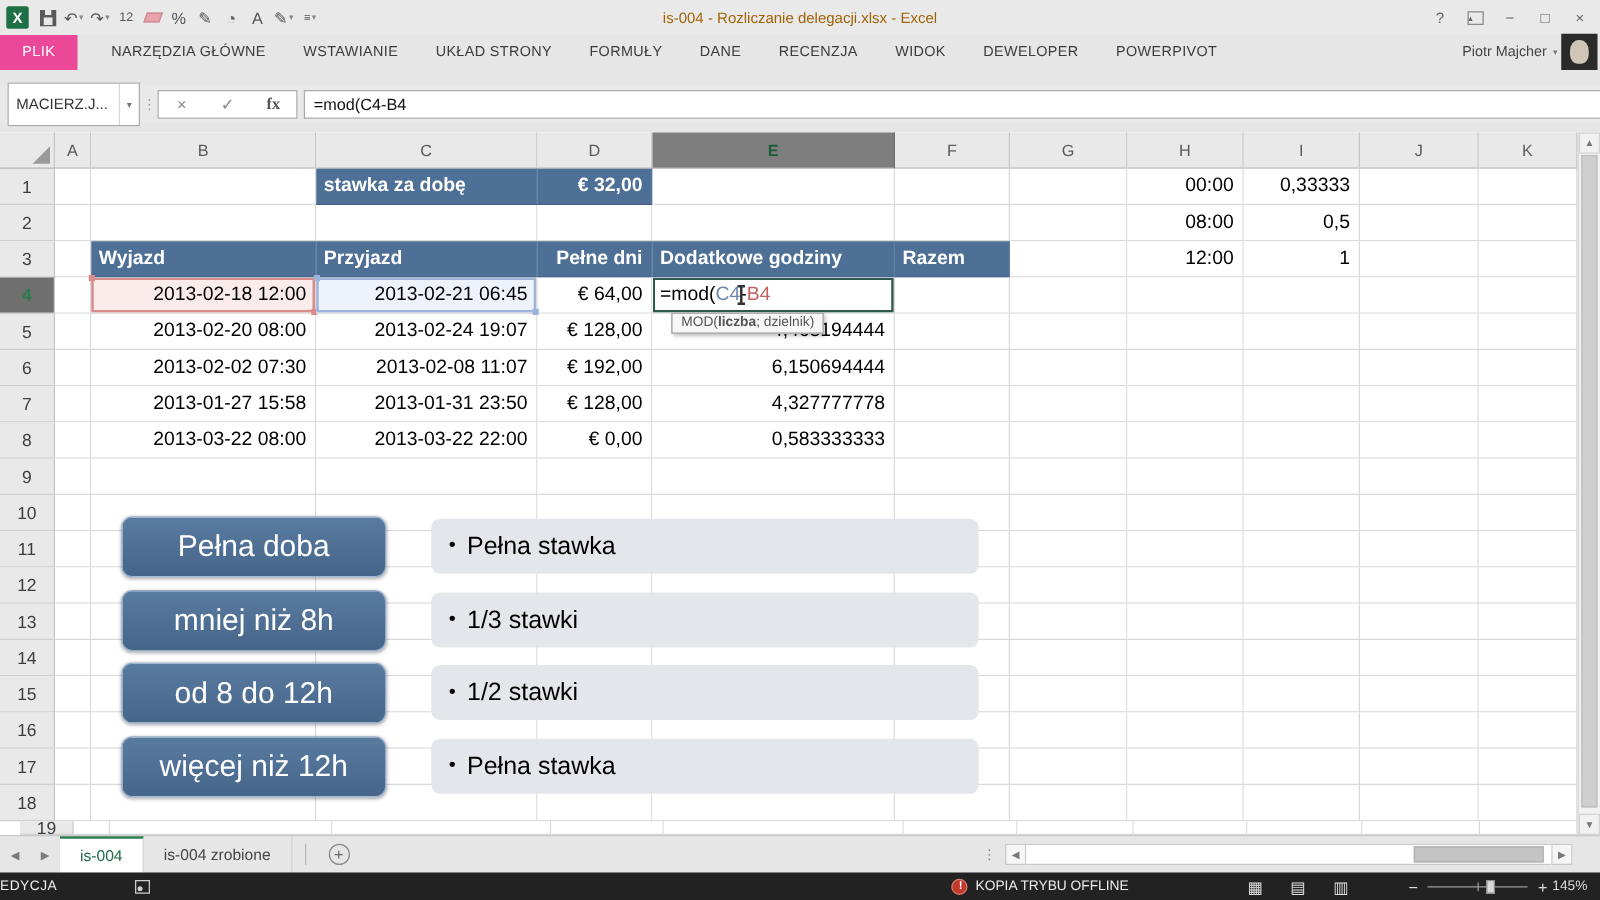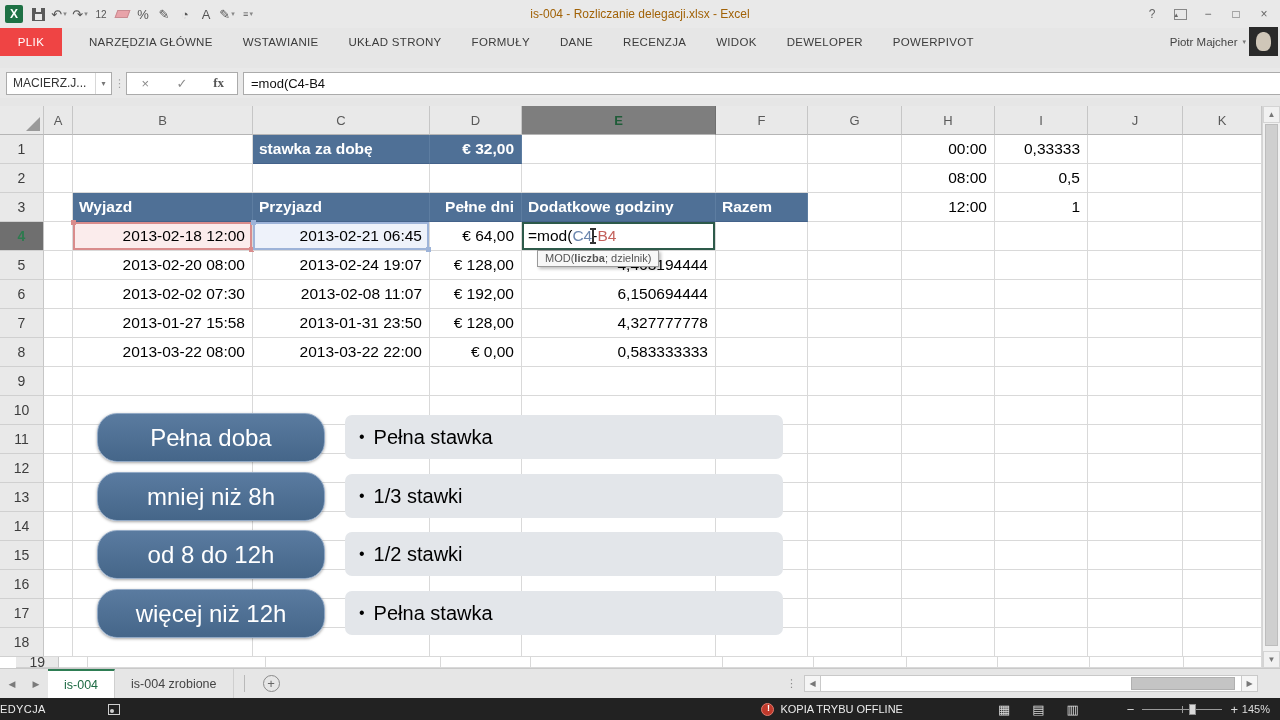--- a/index.html
+++ b/index.html
@@ -16,30 +16,30 @@
   .saveic::before { content: ""; position: absolute; left: 4px; top: 0; width: 5px; height: 4px; background: #e9e9e9; }
   .eraseric { width: 13px; height: 8px; background: #e8a3a9; transform: skewX(-20deg); border: 1px solid #c98b91; }
   .dropmini { font-size: 7px; color: #888; margin-left: 1px; }
   .wtitle { position: absolute; left: 50%; transform: translateX(-50%); font-size: 12px; color: #a16207; white-space: nowrap; }
   .winctl { position: absolute; right: 2px; top: 0; height: 28px; display: flex; align-items: center; }
   .wc { width: 28px; height: 22px; display: flex; align-items: center; justify-content: center; font-size: 12px; color: #666; }
   .wc-ribbon { border: 1px solid #888; width: 13px; height: 11px; font-size: 7px; padding-top: 1px; }
 
   
   .ribbonrow { position: absolute; top: 28px; left: 0; right: 0; height: 28px; background: #e6e6e6; display: flex; align-items: stretch; }
-  .plik { width: 62px; background: #ef4444; color: #fff; display: flex; align-items: center; justify-content: center; font-size: 11.5px; letter-spacing: .4px; }
+  .plik { width: 62px; background: #ec4899; color: #fff; display: flex; align-items: center; justify-content: center; font-size: 11.5px; letter-spacing: .4px; }
   .rtab { padding: 0 15px; display: flex; align-items: center; font-size: 11.5px; color: #3c3c3c; letter-spacing: .3px; white-space: nowrap; }
   .acct { position: absolute; right: 34px; top: 28px; height: 28px; display: flex; align-items: center; font-size: 11.5px; color: #444; gap: 4px; }
   .acct .dropmini { color: #777; }
   .avatar { position: absolute; right: 2px; top: 27px; width: 29px; height: 29px; background: #2a2a2a; display: flex; align-items: center; justify-content: center; }
   .avatar::after { content: ""; width: 15px; height: 19px; background: #cfc6b8; border-radius: 45% 45% 40% 40%; }
 
   
   .fbar { position: absolute; top: 68px; left: 0; right: 0; height: 30px; background: #e9e9e9; display: flex; align-items: center; }
-  .namebox { margin-left: 6px; width: 106px; height: 23px; background: #fff; border: 1px solid #ababab; display: flex; align-items: center; font-size: 12px; color: #333; }
+  .namebox { margin-left: 6px; width: 106px; height: 35px; background: #fff; border: 1px solid #ababab; display: flex; align-items: center; font-size: 12px; color: #333; }
   .nbtext { flex: 1; padding-left: 6px; white-space: nowrap; overflow: hidden; }
   .nbdrop { width: 16px; align-self: stretch; border-left: 1px solid #d8d8d8; display: flex; align-items: center; justify-content: center; font-size: 8px; color: #777; }
   .fdots { width: 14px; text-align: center; color: #a0a0a0; font-size: 11px; letter-spacing: -1px; }
   .fbtns { width: 112px; height: 23px; background: #fff; border: 1px solid #ababab; display: flex; }
   .fbtn { flex: 1; display: flex; align-items: center; justify-content: center; font-size: 13px; color: #8a8a8a; }
   .fxg { font-family: "Liberation Serif", serif; font-weight: bold; color: #555; text-align: center; }
   .finput { flex: 1; height: 23px; background: #fff; border: 1px solid #ababab; margin: 0 0 0 5px; border-right: none; display: flex; align-items: center; padding-left: 7px; font-size: 13px; color: #111; }
 
   
   .sheet { position: absolute; top: 106px; left: 0; width: 1262px; height: 562px; background: #fff; }
@@ -66,21 +66,21 @@
   .hd.tl { left: -2px; top: -2px; } .hd.br { right: -2px; bottom: -2px; }
   .editcell { position: relative; box-shadow: inset 0 0 0 2px #2d5a4a; justify-content: flex-start; padding-left: 6px; }
   .fC { color: #6b86ad; } .fB { color: #c4615c; }
   .ibeam { position: absolute; left: 66px; top: 6px; width: 9px; height: 16px; }
   .ibeam::before, .ibeam::after { content: ""; position: absolute; left: 2px; width: 6px; height: 2px; background: #333; }
   .ibeam::before { top: 0; } .ibeam::after { bottom: 0; }
   .ibeam i { position: absolute; left: 4px; top: 1px; width: 2px; height: 14px; background: #333; display: block; }
   .tooltip { position: absolute; left: 537px; top: 250px; padding: 1px 7px 2px; background: #f7f7f7; border: 1px solid #9a9a9a; font-size: 11px; color: #555; box-shadow: 2px 2px 3px rgba(0,0,0,.25); white-space: nowrap; z-index: 6; }
 
   
-  .sa-btn { position: absolute; left: 97px; width: 228px; height: 49px; border-radius: 20px; background: linear-gradient(#5a7ba0, #456689); border: 1px solid #93aac6; color: #fff; font-size: 24px; display: flex; align-items: center; justify-content: center; box-shadow: 0 1px 3px rgba(0,0,0,.35); z-index: 4; }
+  .sa-btn { position: absolute; left: 97px; width: 212px; height: 49px; border-radius: 9px; background: linear-gradient(#5a7ba0, #456689); border: 1px solid #93aac6; color: #fff; font-size: 24px; display: flex; align-items: center; justify-content: center; box-shadow: 0 1px 3px rgba(0,0,0,.35); z-index: 4; }
   .sa-bar { position: absolute; left: 345px; width: 438px; height: 44px; border-radius: 7px; background: #e3e6ea; color: #000; font-size: 20px; display: flex; align-items: center; padding-left: 14px; gap: 9px; z-index: 3; }
   .bullet { font-size: 16px; }
 
   
   .vscroll { position: absolute; top: 106px; right: 0; width: 18px; height: 562px; background: #f1f1f1; border-left: 1px solid #d4d4d4; }
   .varr { position: absolute; left: 0; width: 17px; height: 17px; display: flex; align-items: center; justify-content: center; font-size: 8px; color: #777; background: #f1f1f1; border: 1px solid #d4d4d4; }
   .vup { top: 0; } .vdn { bottom: 0; }
   .vthumb { position: absolute; top: 18px; left: 2px; width: 13px; height: 522px; background: #cfcfcf; border: 1px solid #bdbdbd; }
 
   

